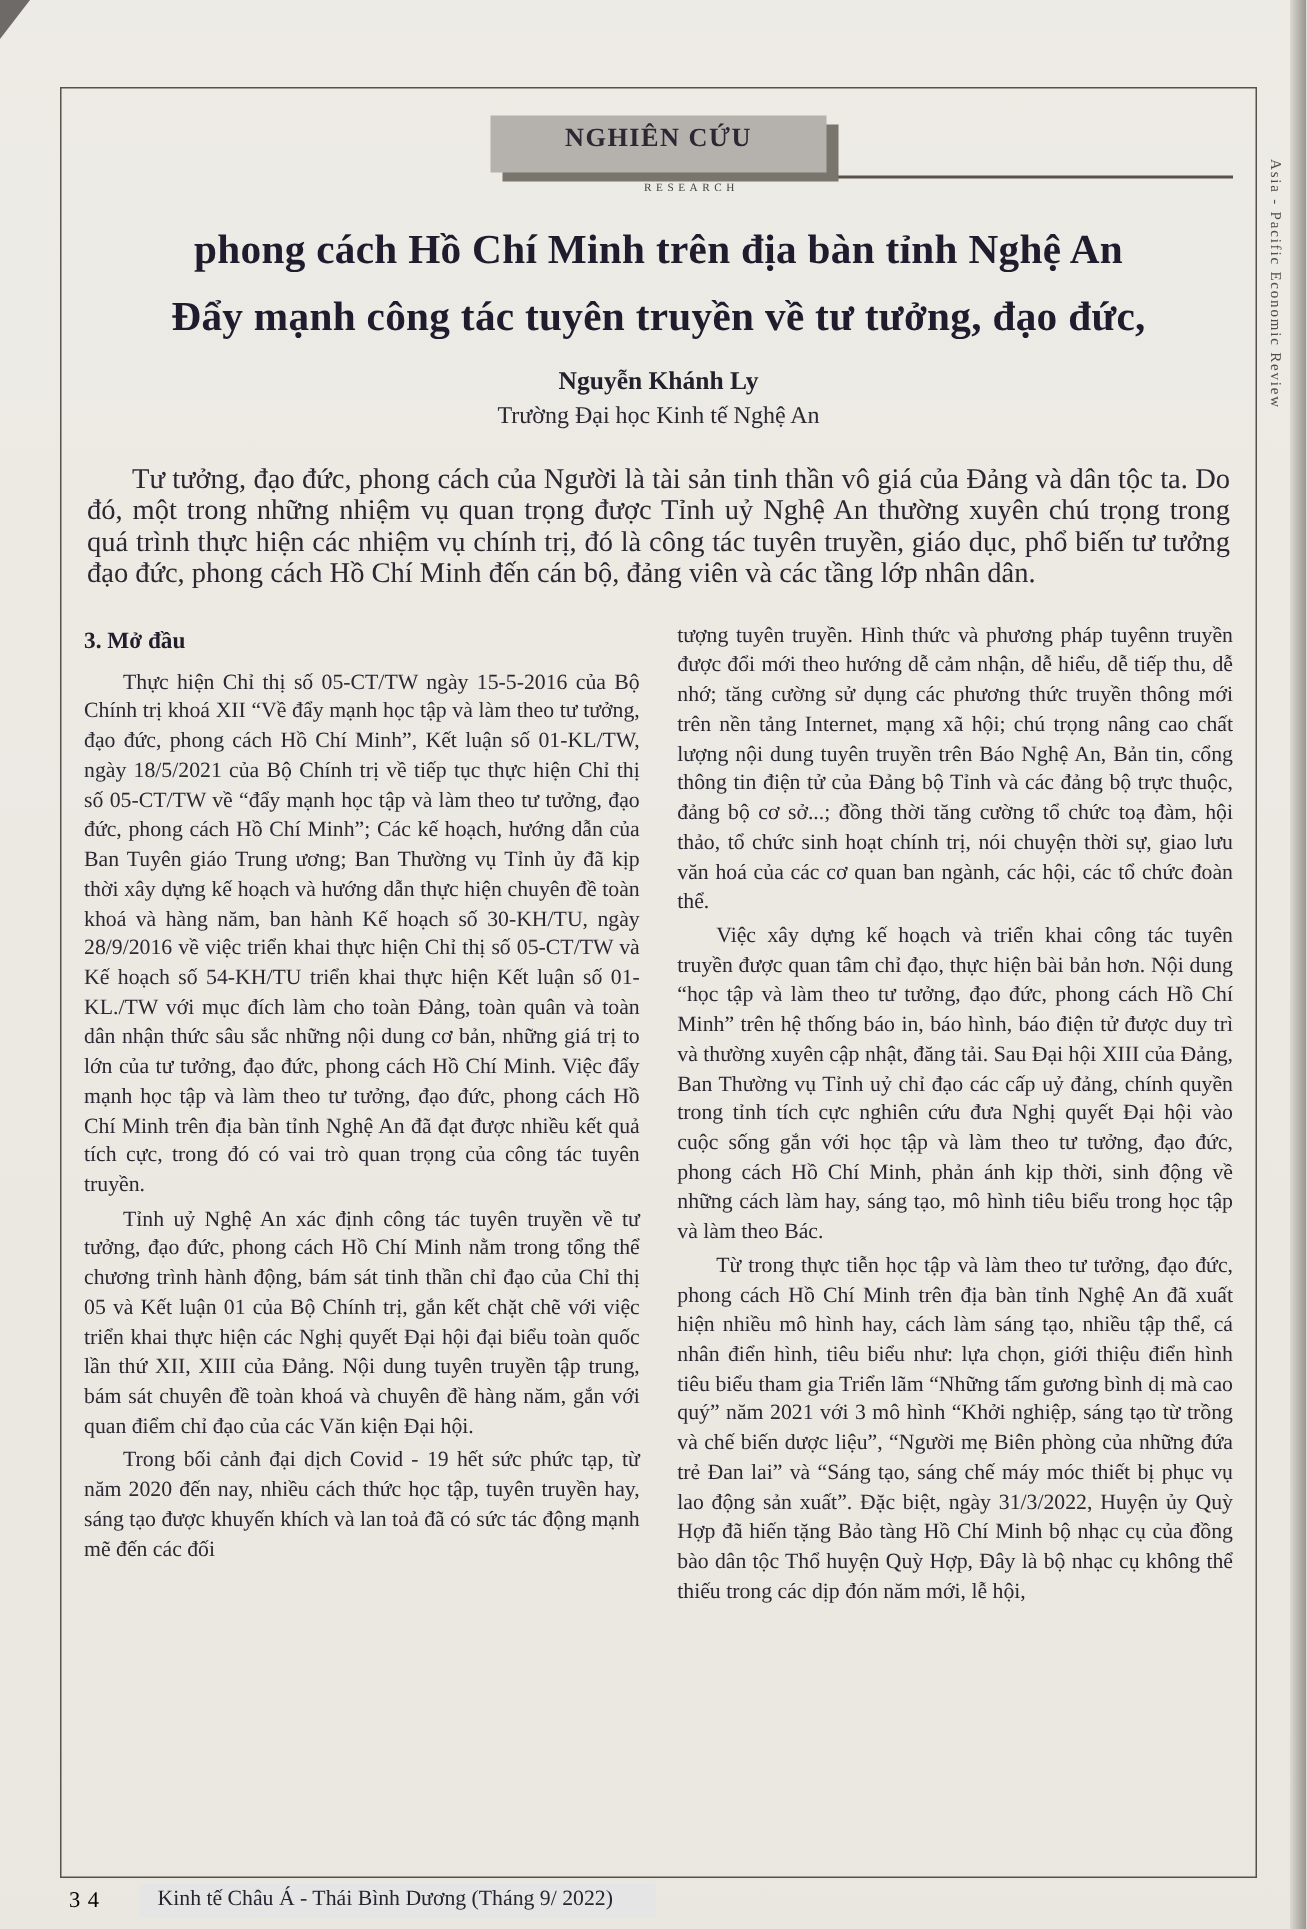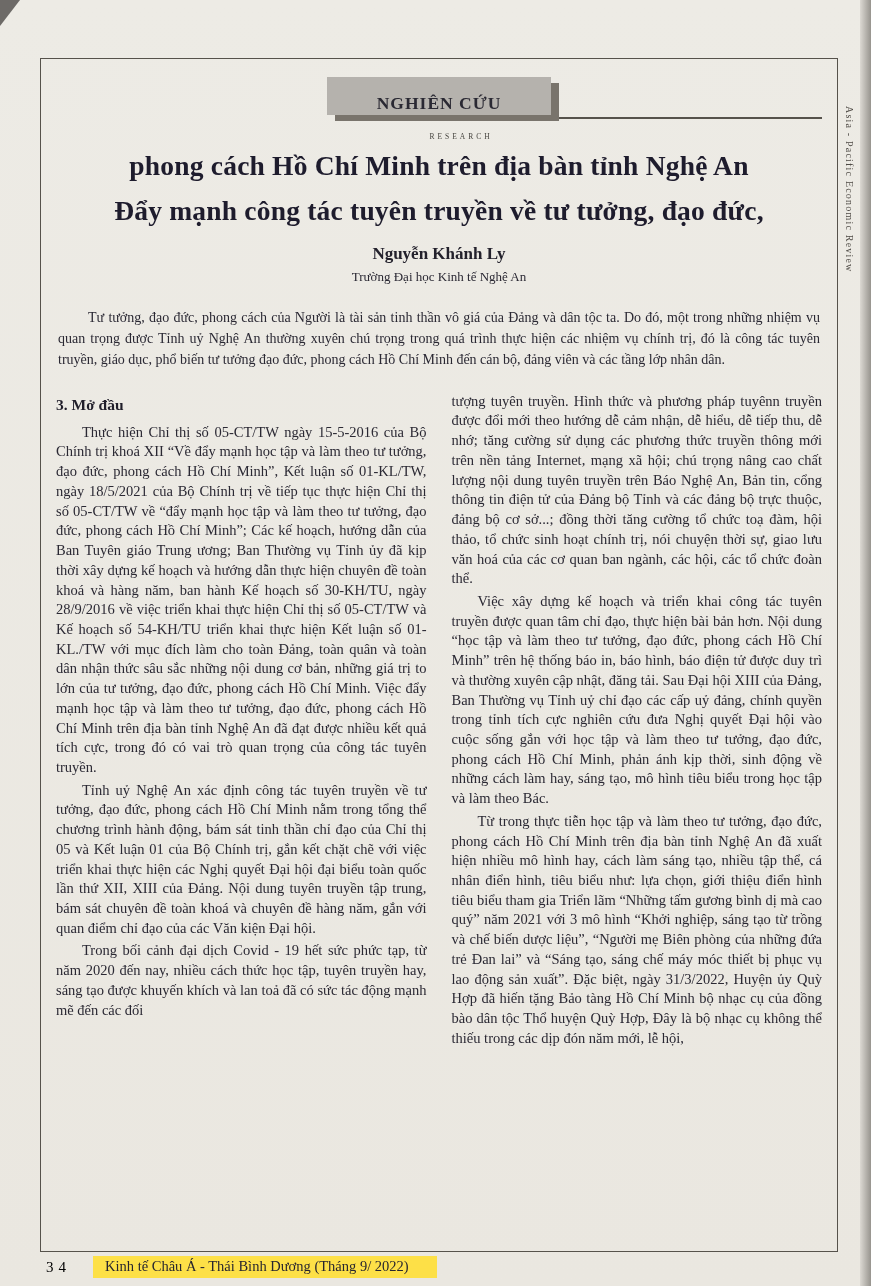--- a/index.html
+++ b/index.html
@@ -43,63 +43,63 @@
   
   .badge-row { position: relative; height: 50px; }
   .badge {
     position: relative; margin: 0 auto; width: 224px; height: 38px;
     background: #b5b2ad;
     box-shadow: 8px 6px 0 #79746c;
     text-align: center; z-index: 2;
   }
   .badge-title {
     font-size: 17.5px; font-weight: bold; letter-spacing: 1px;
-    color: #2a2933; padding-top: 16px;
+    color: #2a2933; padding-top: 4px;
   }
   .badge-subtitle {
     font-size: 7.5px; letter-spacing: 3px; color: #46443f; margin-top: 18px; padding-left: 44px;
   }
   .badge-rule {
     position: absolute; top: 40px; left: calc(50% + 118px); right: 0;
     height: 2px; background: #56524b;
   }
 
   
   .title {
     margin: 16px 0 8px 0; text-align: center;
     font-size: 27.5px; font-weight: bold; color: #1e1c2d;
     line-height: 1.65; letter-spacing: .2px;
   }
   .tline { display: block; }
   .author { text-align: center; font-weight: bold; font-size: 17px; margin-top: 10px; color: #23212c; }
-  .affiliation { text-align: center; font-size: 13px; margin-top: 5px; color: #2a2833; }
+  .affiliation { text-align: center; font-size: 16px; margin-top: 5px; color: #2a2833; }
 
   
   .abstract {
     margin: 22px 2px 0 2px;
-    font-size: 14px; line-height: 21px;
+    font-size: 19px; line-height: 21px;
     text-align: justify; text-indent: 30px; color: #2a2833;
   }
 
   
   .columns { display: flex; gap: 25px; margin-top: 22px; }
   .col { flex: 1 1 0; min-width: 0; }
   .sec-heading { font-size: 15.5px; font-weight: bold; margin: 4px 0 9px 0; color: #201e2a; }
   .para {
     margin: 0 0 3px 0;
     font-size: 14.5px; line-height: 1.36;
     text-align: justify; text-indent: 26px; color: #2a2833;
   }
   .para.continued { text-indent: 0; }
 
   
   .footer { position: absolute; left: 46px; top: 1256px; display: flex; align-items: center; }
   .page-num { font-size: 15px; letter-spacing: 5px; color: #000000; margin-right: 22px; }
   .journal-band {
-    background: #fde047; color: #27252f;
+    background: #e5e5e5; color: #27252f;
     font-size: 14.5px; padding: 2px 28px 3px 12px; white-space: nowrap;
   }
 </style>
 </head>
 <body>
 
 <div class="scan-right-edge"></div>
 <div class="scan-corner"></div>
 
 <aside class="sidebar-vertical">Asia - Pacific Economic Review</aside>

